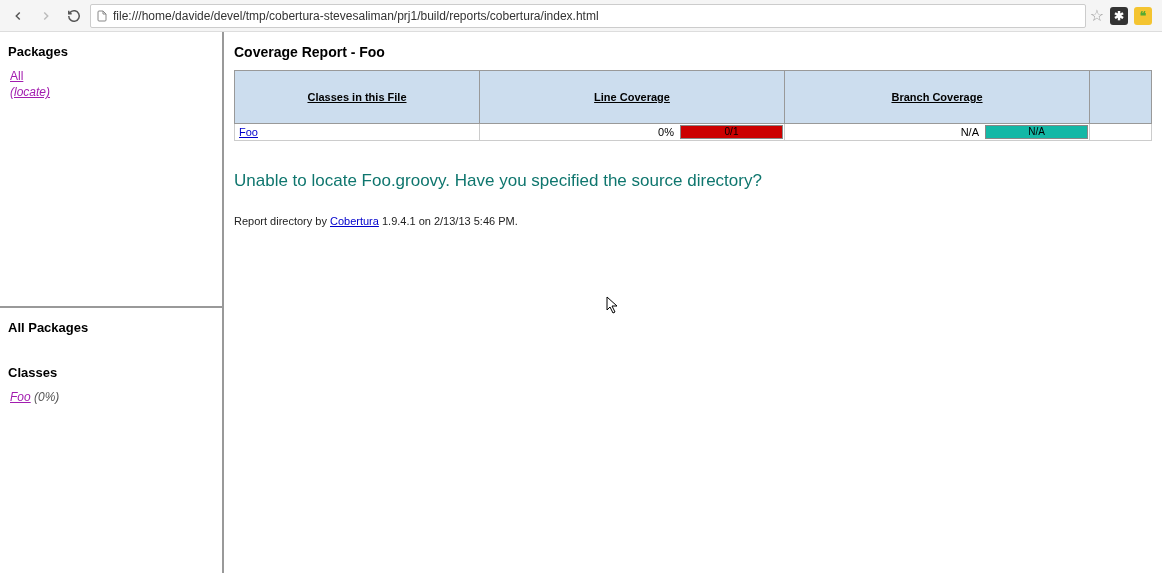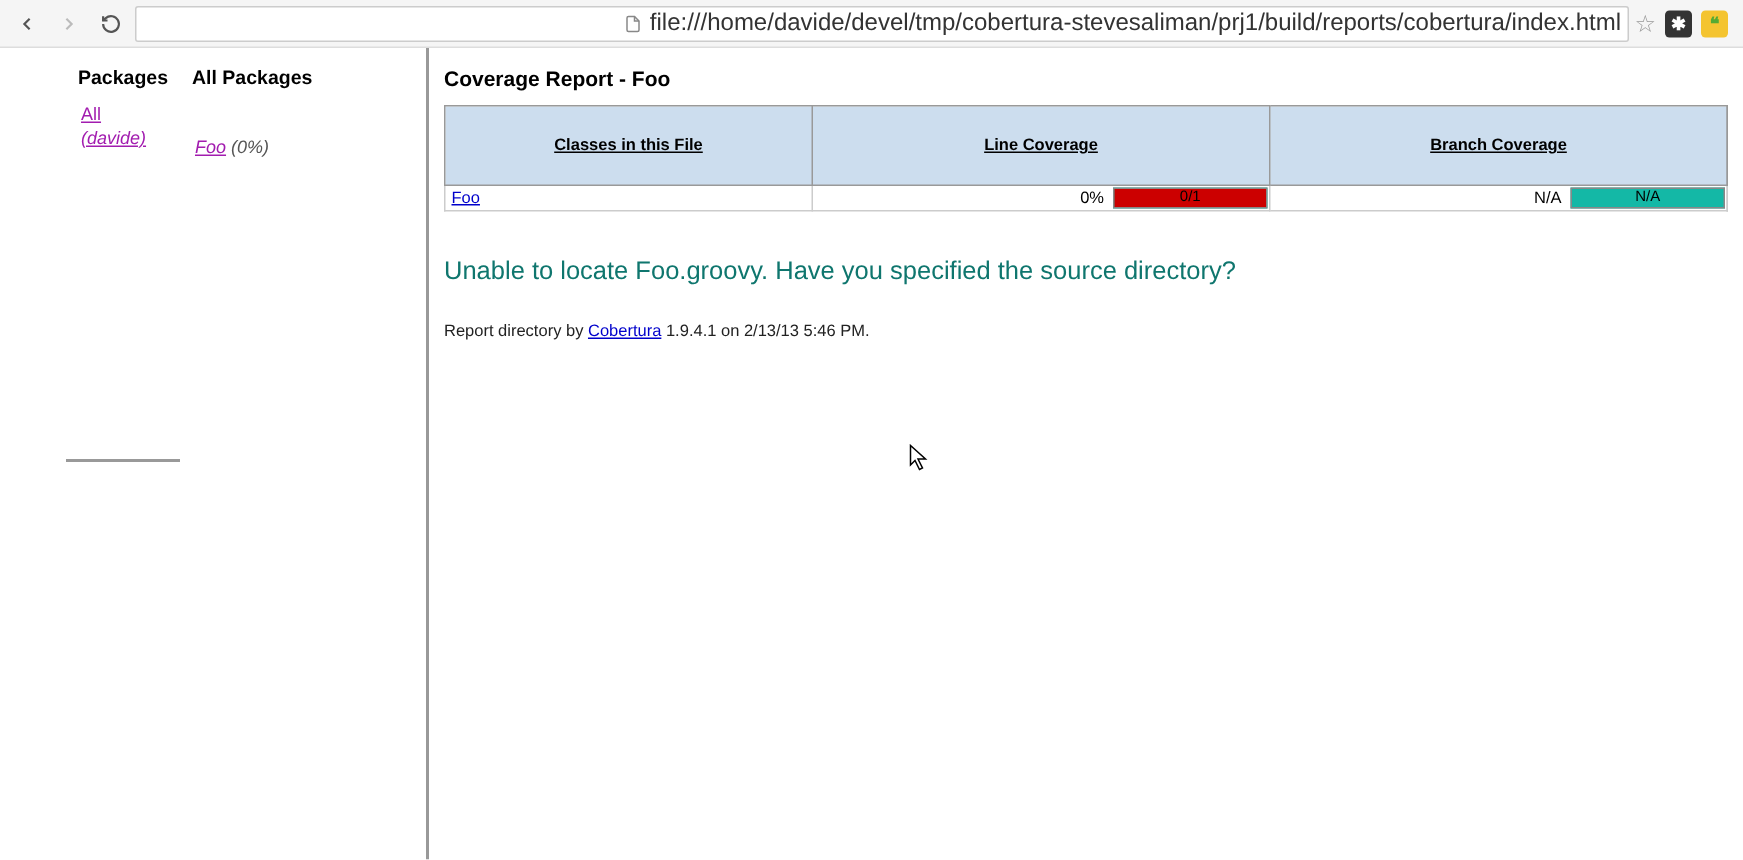--- a/index.html
+++ b/index.html
@@ -33,23 +33,22 @@
   .url-input {
     flex: 1;
     height: 24px;
     border: 1px solid #ccc;
     background: #fff;
     border-radius: 2px;
     display: flex;
     align-items: center;
     padding: 0 4px;
     gap: 4px;
-    font-size: 16px;
+    font-size: 12px;
     color: #333;
-    justify-content: flex-end;
   }
   .page-icon {
     width: 14px; height: 14px;
     display: inline-flex; align-items: center; justify-content: center;
     color: #888;
   }
   .page-icon svg { width: 12px; height: 14px; }
   .right-icons { display: flex; align-items: center; gap: 6px; padding-right: 4px; }
   .star-icon { color: #999; font-size: 16px; }
   .ext-box {
@@ -59,25 +58,24 @@
   }
   .ext-black { background: #333; color: #fff; }
   .ext-yellow { background: #f4c430; color: #5a3; }
 
   
   .frameset {
     display: flex;
     height: calc(573px - 32px);
   }
   .left-col {
-    width: 242px;
-    display: flex;
-    flex-direction: row;
+    width: 224px;
+    display: flex;
+    flex-direction: column;
     border-right: 2px solid #999;
-    margin-left: 44px;
   }
   .top-left {
     height: 276px;
     border-bottom: 2px solid #999;
     padding: 12px 8px;
     overflow: auto;
   }
   .bottom-left {
     flex: 1;
     padding: 12px 8px;
@@ -231,26 +229,27 @@
 </div>
 
 <div class="frameset">
   <div class="left-col">
     <div class="top-left">
       <h5 class="section-title">Packages</h5>
       <div class="link-row">
         <a class="nav-link" href="#">All</a>
       </div>
       <div class="link-row">
-        <a class="nav-link italic" href="#">(davide)</a>
+        <a class="nav-link italic" href="#">(locate)</a>
       </div>
     </div>
     <div class="bottom-left">
       <h5 class="section-title">All Packages</h5>
       <div style="height:20px"></div>
+      <h5 class="section-title">Classes</h5>
       <div class="link-row">
         <a class="nav-link italic" href="#">Foo</a>
         <span class="dim">(0%)</span>
       </div>
     </div>
   </div>
 
   <div class="main-frame">
     <div class="report-title">Coverage Report - Foo</div>
 

